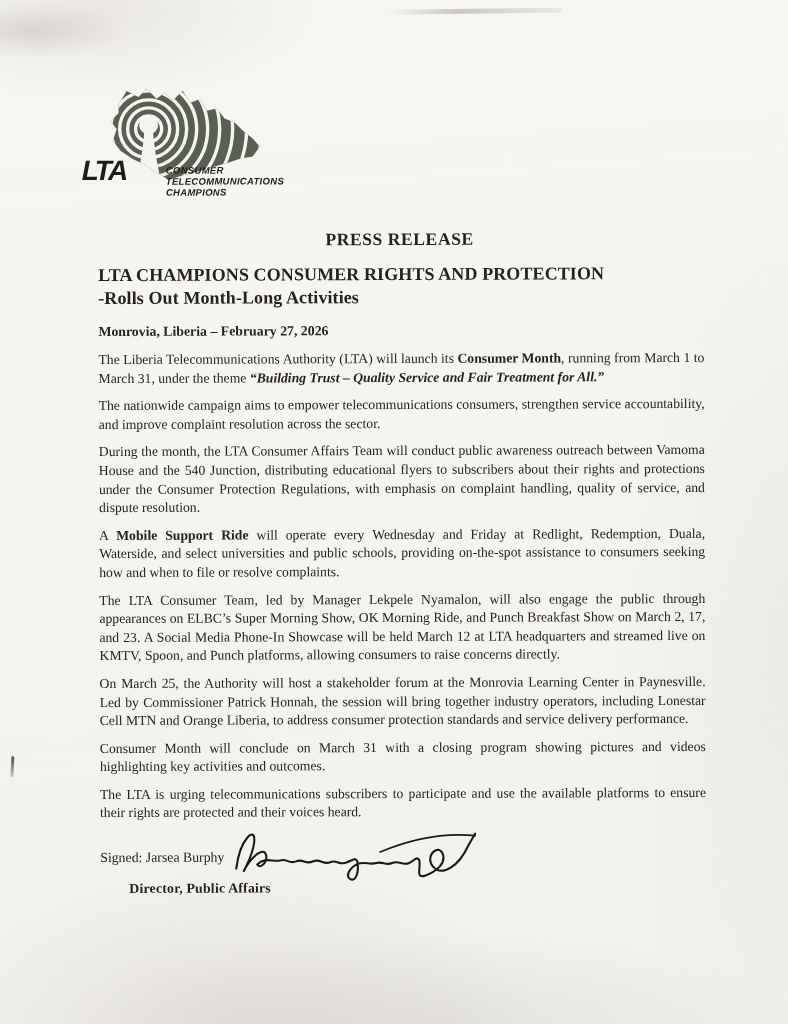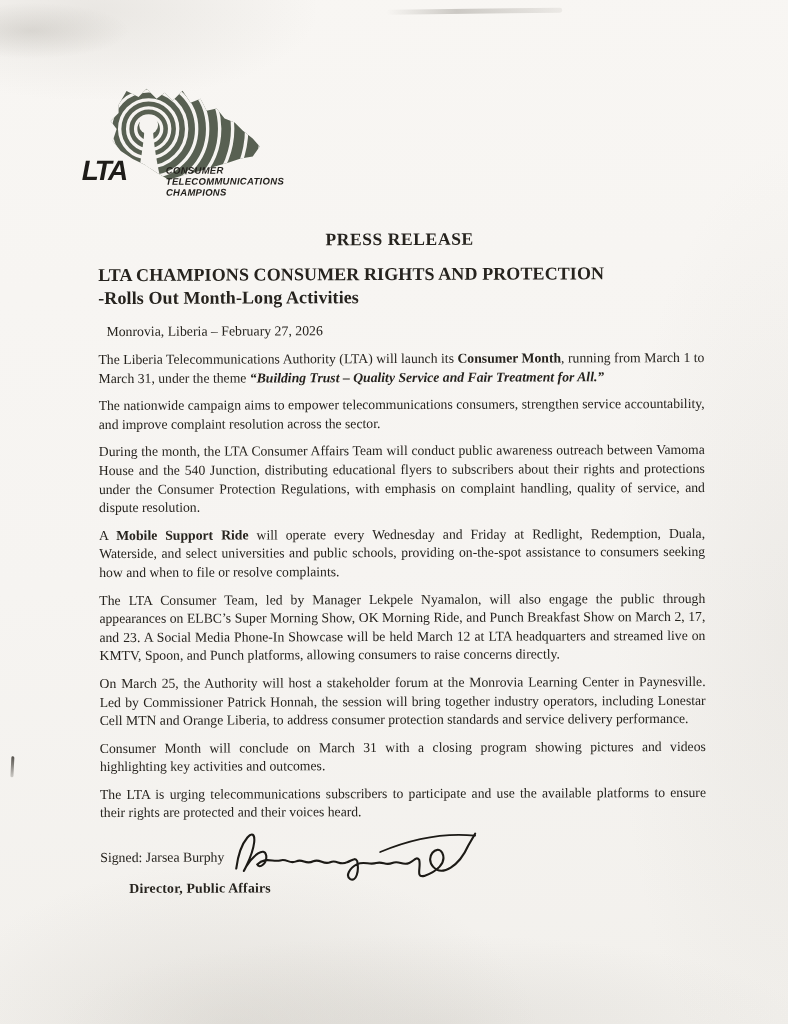--- a/index.html
+++ b/index.html
@@ -56,21 +56,21 @@
   .press-title{
     position:absolute;top:229px;left:97px;width:607px;
     text-align:center;font-weight:bold;font-size:17.5px;letter-spacing:.6px;
   }
   .headline{
     position:absolute;top:263px;left:99px;width:620px;
     font-weight:bold;font-size:18px;line-height:23px;letter-spacing:.1px;
   }
   .dateline{
     position:absolute;top:323px;left:99px;
-    font-weight:normal;font-size:13.8px;margin-left:8px;
+    font-weight:bold;font-size:13.8px;
   }
   
   .body{
     position:absolute;top:350px;left:99px;width:606px;
     font-size:13.7px;line-height:18.6px;text-align:justify;
   }
   .body p.para{margin-bottom:9px;}
   .body span.b{font-weight:bold;}
   .body span.i{font-style:italic;}
   

